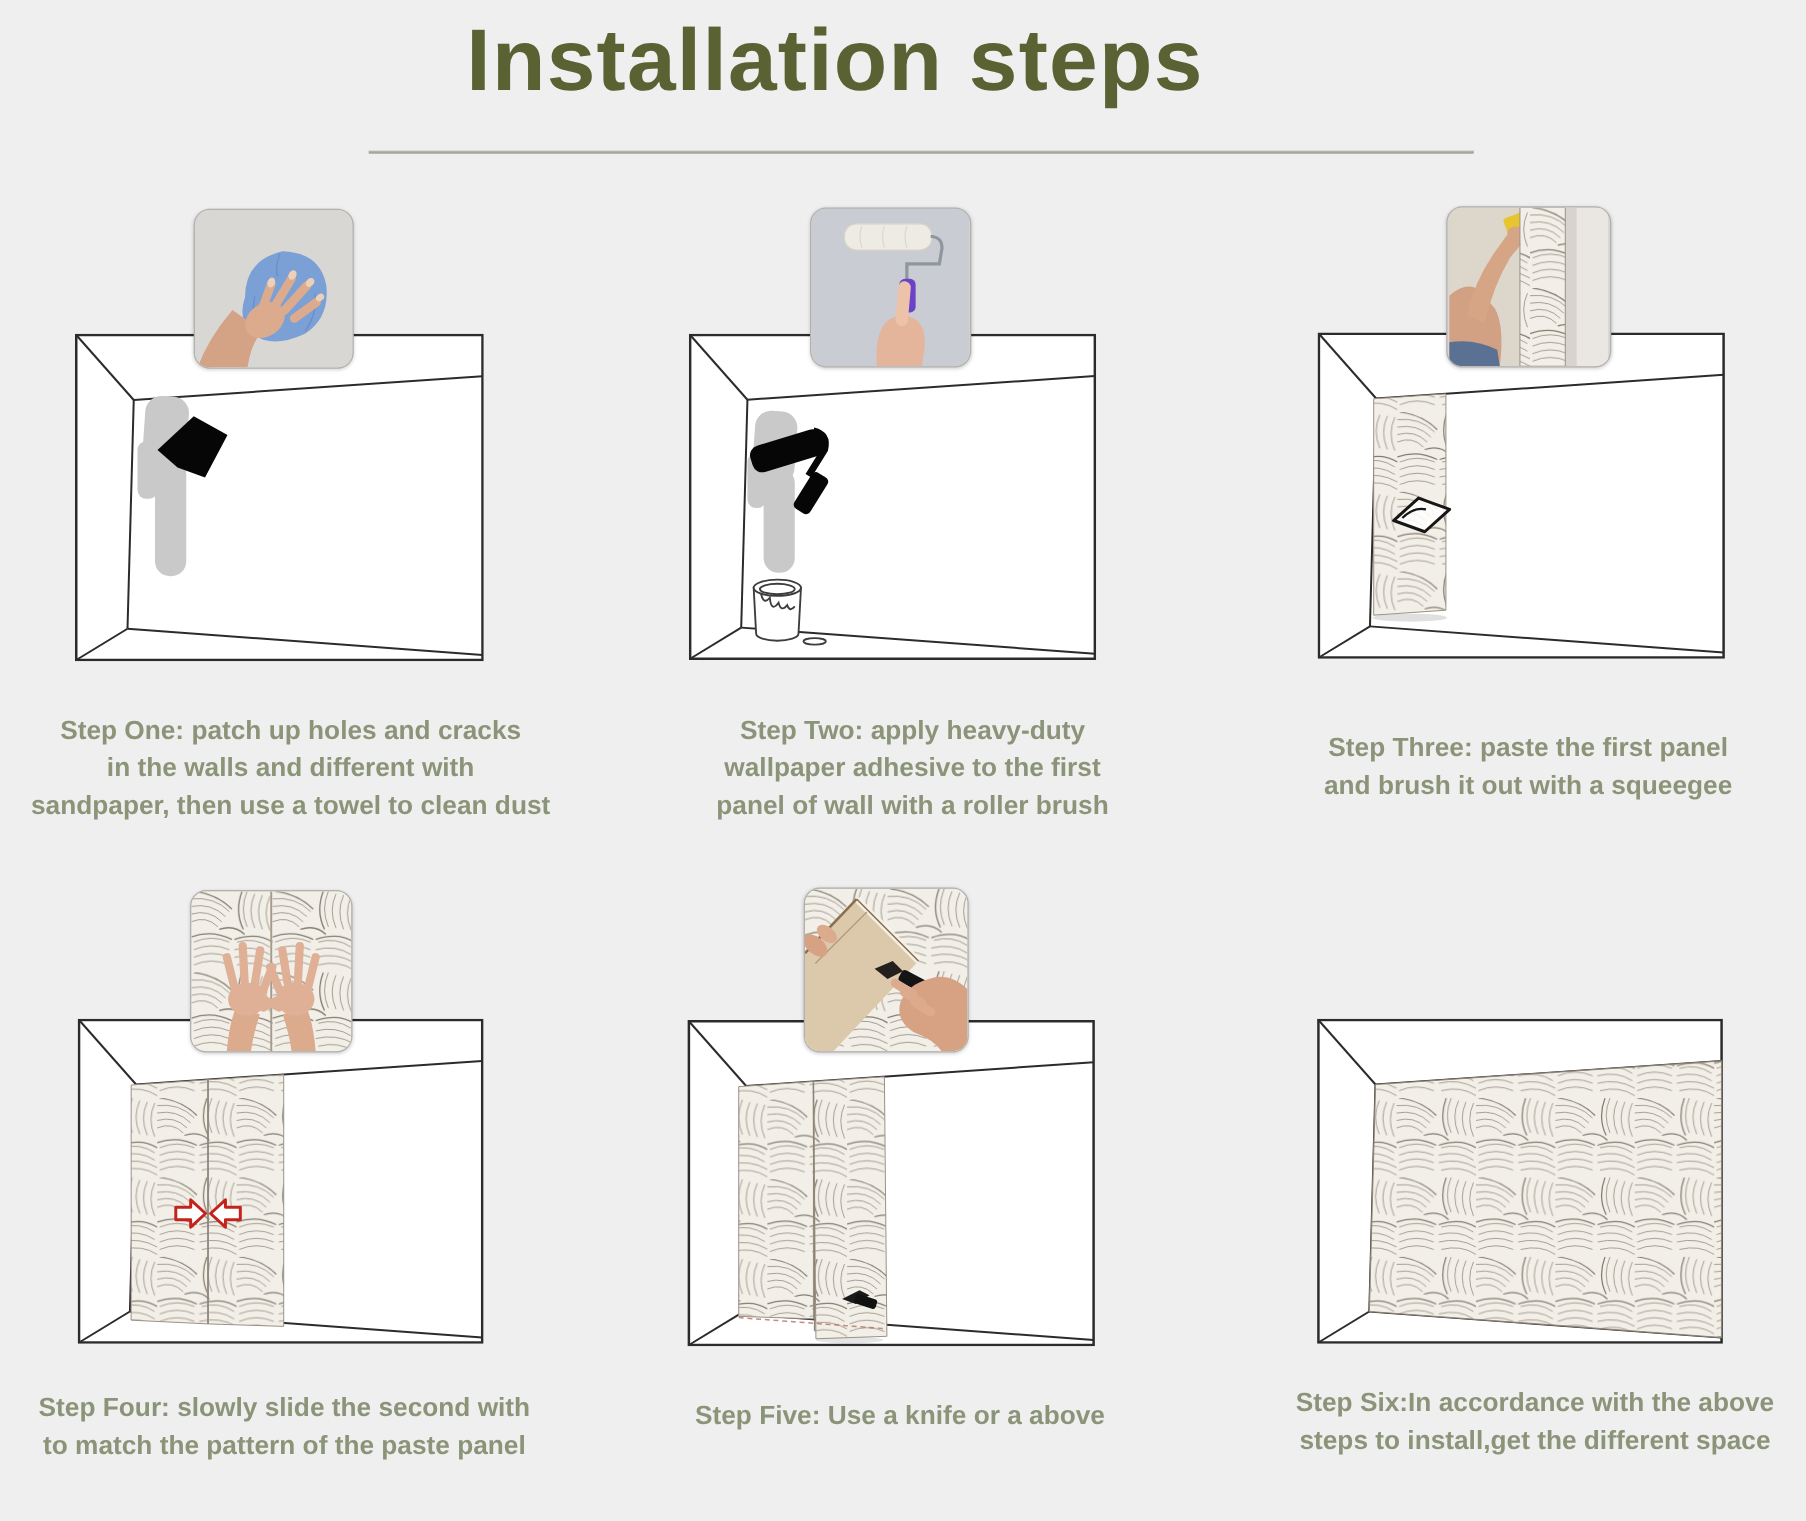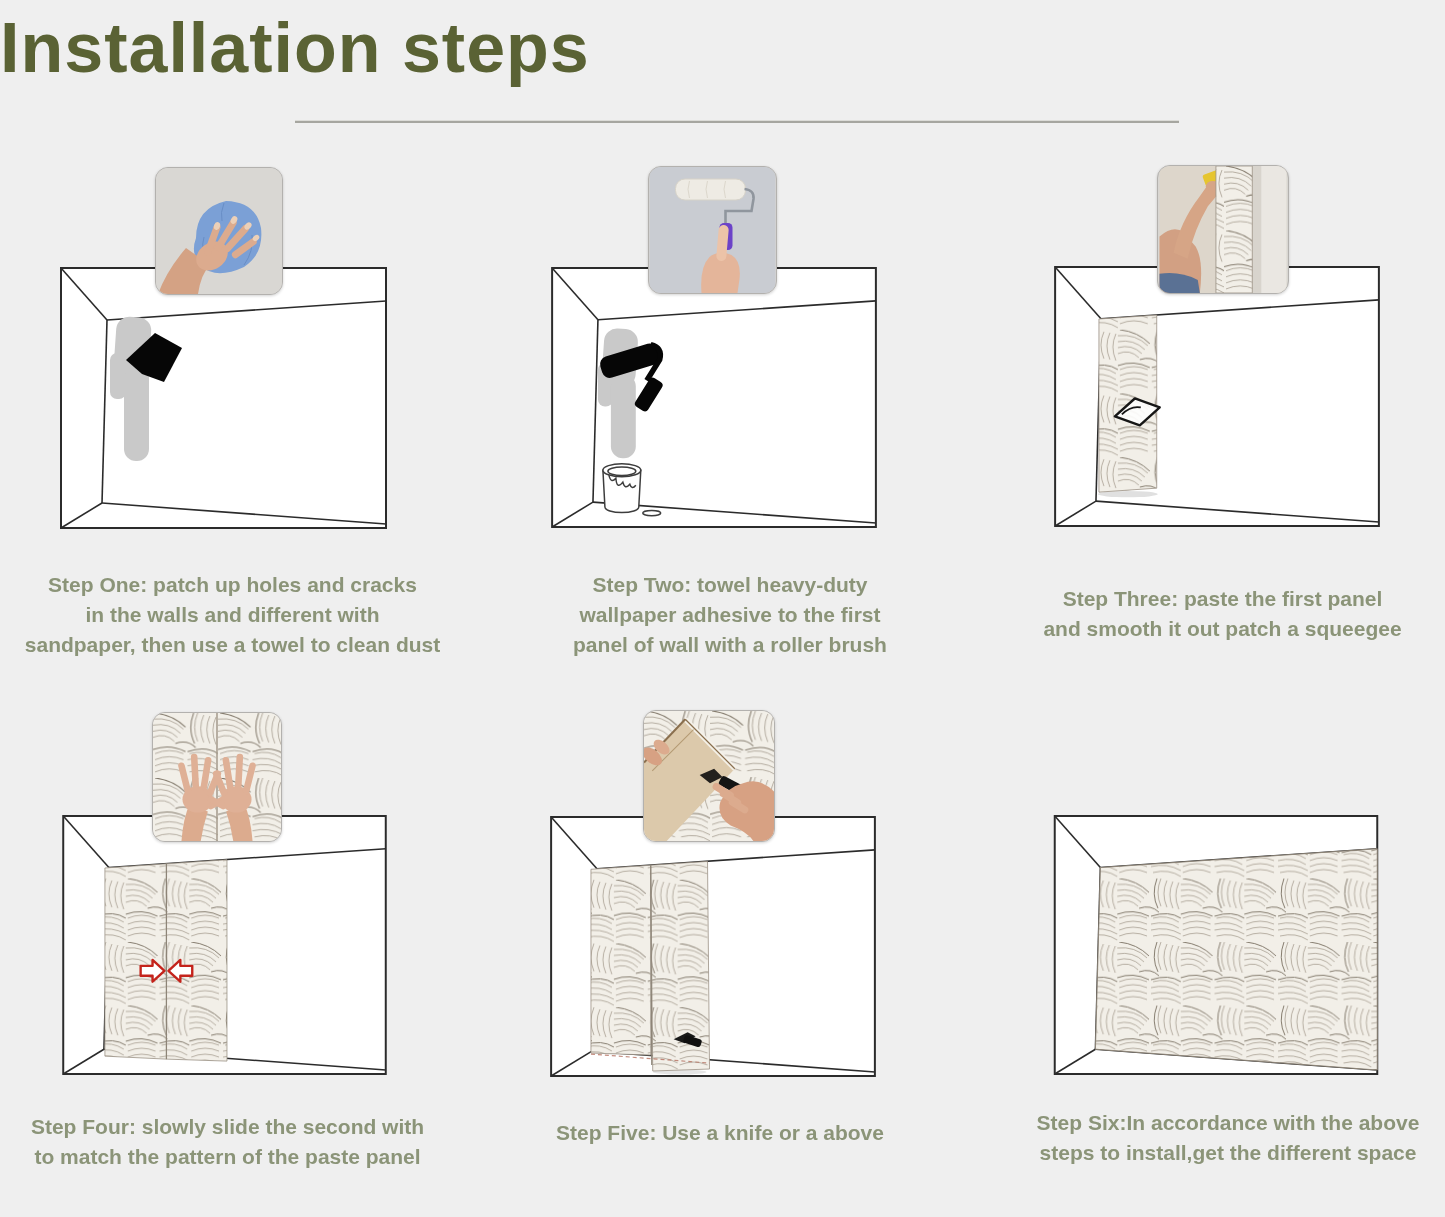--- a/index.html
+++ b/index.html
@@ -2,21 +2,21 @@
 <html><head>
 <meta charset="utf-8">
 <style>
   html,body{margin:0;padding:0;}
   body{
     width:1445px;height:1217px;position:relative;overflow:hidden;
     background:#efefef;
     font-family:"Liberation Sans", sans-serif;
   }
   .page-title{
-    position:absolute;left:0;top:8px;width:1336px;
+    position:absolute;left:0;top:8px;width:1336px;text-align:center;
     font-size:70px;font-weight:bold;color:#5a6234;letter-spacing:1px;
   }
   .divider{
     position:absolute;left:295px;top:120px;width:884px;height:2px;
     background:#a6a6a0;border-top:1px solid #dcdcd8;
   }
   .room{position:absolute;}
   .inset{
     position:absolute;border-radius:13px;border:1px solid #b3b1ae;
     overflow:hidden;background:#d8d6d2;box-shadow:0 1px 3px rgba(0,0,0,.18);
@@ -149,21 +149,21 @@
       </g>
     <path d="M95,22 q10,1 9,10 l-2,12 h-26 v13" stroke="#90969e" stroke-width="2.6" fill="none"></path>
     <rect x="70" y="56" width="13" height="27" rx="4.5" fill="#6c42c8"></rect>
     <g>
       <path d="M52,126 Q50,100 60,90 Q70,82 82,88 Q92,94 90,112 L88,126 Z" fill="#e4b59a"></path>
       <rect x="68" y="58" width="10" height="36" rx="5" fill="#ecc3a8" transform="rotate(5 73 76)"></rect>
     </g>
   </svg>
 </div>
 <div class="caption" style="left:530px;top:570px;width:400px">
-  <div>Step Two: towel heavy-duty</div>
+  <div>Step Two: apply heavy-duty</div>
   <div>wallpaper adhesive to the first</div>
   <div>panel of wall with a roller brush</div>
 </div>
 
 <svg class="room" style="left:1054px;top:266px;width:326px;height:261px" viewBox="0 0 327 262">
   <rect x="1" y="1" width="325" height="260" fill="#ffffff" stroke="#2b2b2b" stroke-width="2"></rect>
   <g stroke="#2b2b2b" stroke-width="1.6" fill="none">
     <path d="M1,1 L47,53"></path>
       <path d="M47,53 L326,34"></path>
       <path d="M47,53 L42,236"></path>
@@ -187,21 +187,21 @@
       <path d="M0,126 L0,107 Q20,104 38,113 L40,126 Z" fill="#5a7194"></path>
       <path d="M14,86 Q20,56 40,30 L52,13 L63,22 L48,40 Q34,64 28,92 Z" fill="#d6a586"></path>
     </g>
     <rect x="44" y="5" width="23" height="13" rx="2.5" fill="#e6c52f" transform="rotate(-20 55 12)"></rect>
     <ellipse cx="53" cy="20" rx="7" ry="5" fill="#d6a586"></ellipse>
     <rect x="56" y="0" width="36" height="126" fill="url(#wp)" stroke="#9a9184" stroke-width="0.8"></rect>
   </svg>
 </div>
 <div class="caption" style="left:1020px;top:584px;width:405px">
   <div>Step Three: paste the first panel</div>
-  <div>and smooth it out patch a squeegee</div>
+  <div>and brush it out with a squeegee</div>
 </div>
 
 <svg class="room" style="left:62px;top:815px;width:325px;height:260px" viewBox="0 0 327 262">
   <rect x="1" y="1" width="325" height="260" fill="#ffffff" stroke="#2b2b2b" stroke-width="2"></rect>
   <g stroke="#2b2b2b" stroke-width="1.6" fill="none">
     <path d="M1,1 L47,53"></path>
       <path d="M47,53 L326,34"></path>
       <path d="M47,53 L42,236"></path>
     <path d="M1,261 L42,236"></path>
       <path d="M42,236 L326,257"></path>

